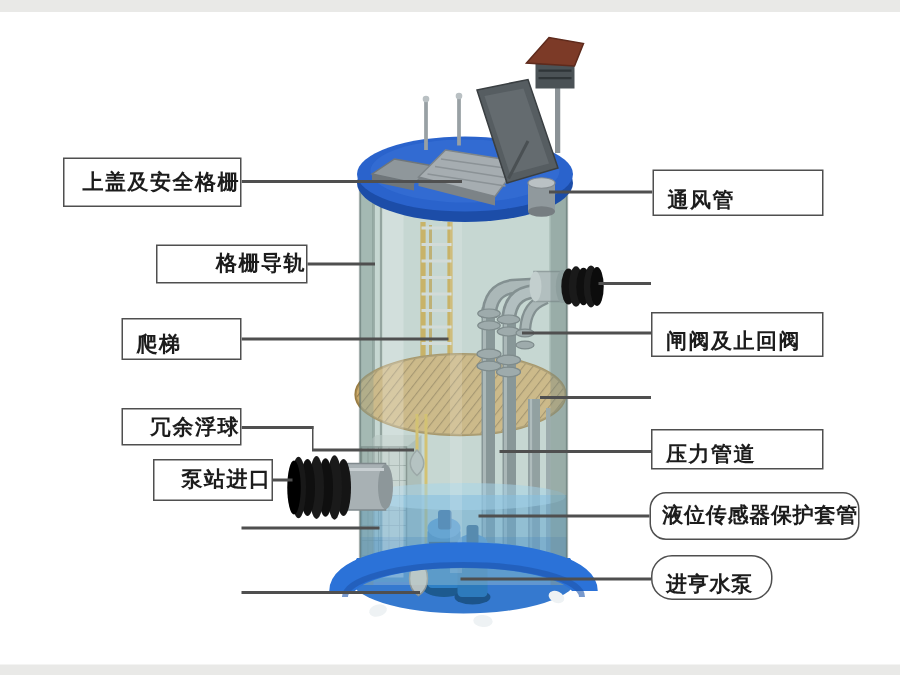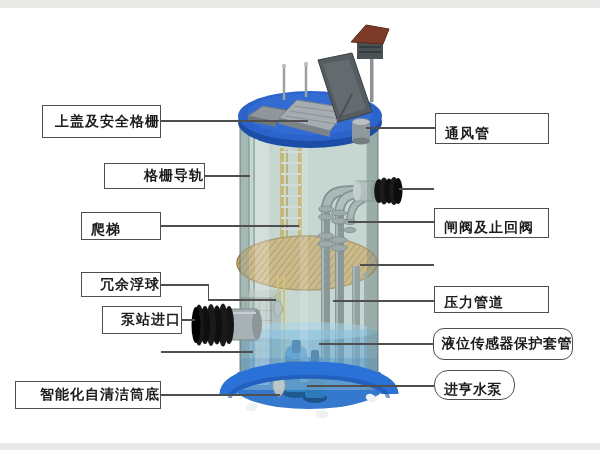--- a/index.html
+++ b/index.html
@@ -256,23 +256,20 @@
     </div>
   <div class="lbl l" style="left:81px;top:212px;width:80px;height:28px;">
     <span>爬梯</span>
     </div>
   <div class="lbl c" style="left:81px;top:272px;width:80px;height:25px;">
     <span>冗余浮球</span>
     </div>
   <div class="lbl c" style="left:81px;top:306px;width:80px;height:28px;margin-left:21px;">
     <span>泵站进口</span>
     </div>
-  <div class="lbl c" style="left:15px;top:381px;width:146px;height:28px;">
-    <span>智能化自清洁筒底</span>
-    </div>
 
   <div class="lbl l" style="left:435px;top:113px;width:114px;height:31px;">
     <span>通风管</span>
     </div>
   <div class="lbl l" style="left:434px;top:208px;width:115px;height:30px;">
     <span>闸阀及止回阀</span>
     </div>
   <div class="lbl l" style="left:434px;top:286px;width:115px;height:27px;">
     <span>压力管道</span>
     </div>

